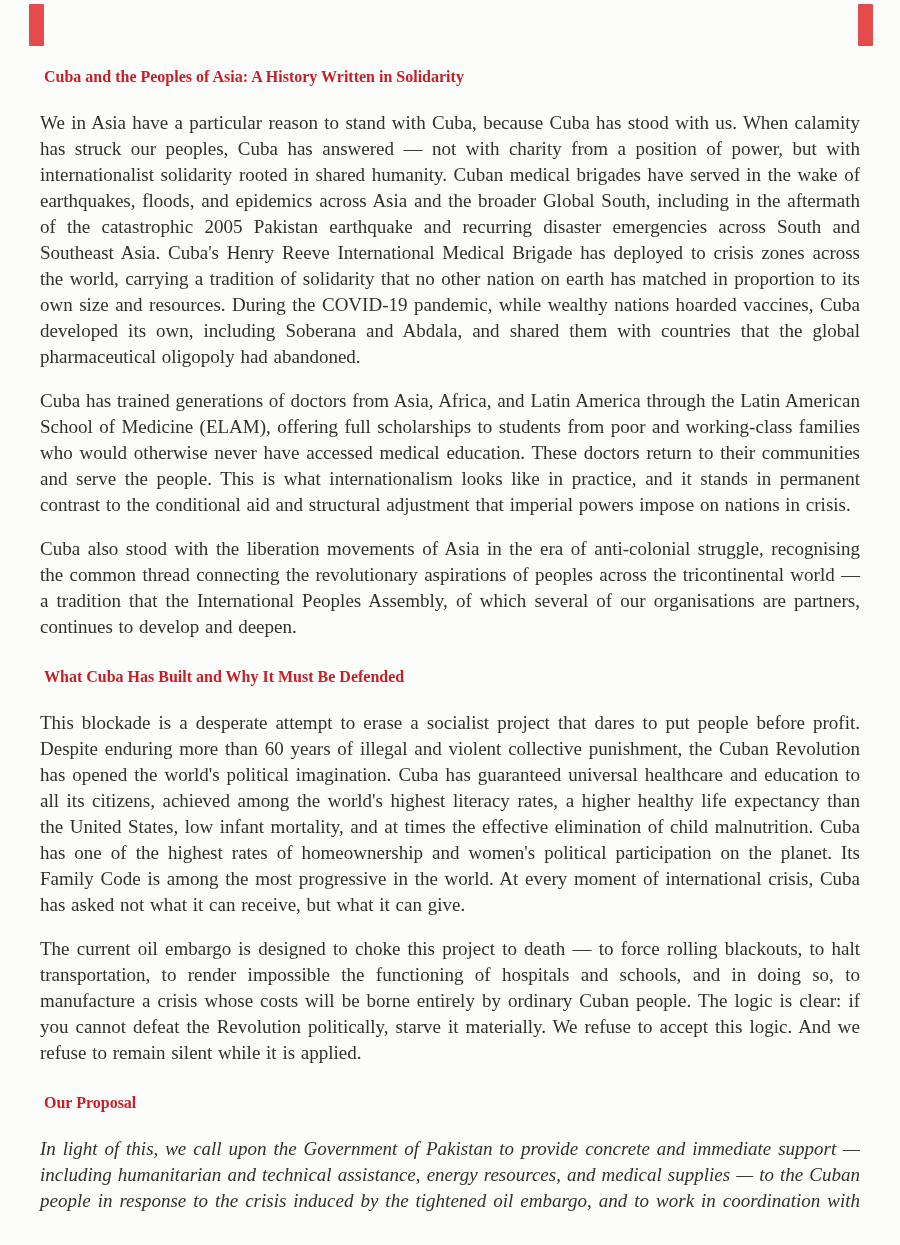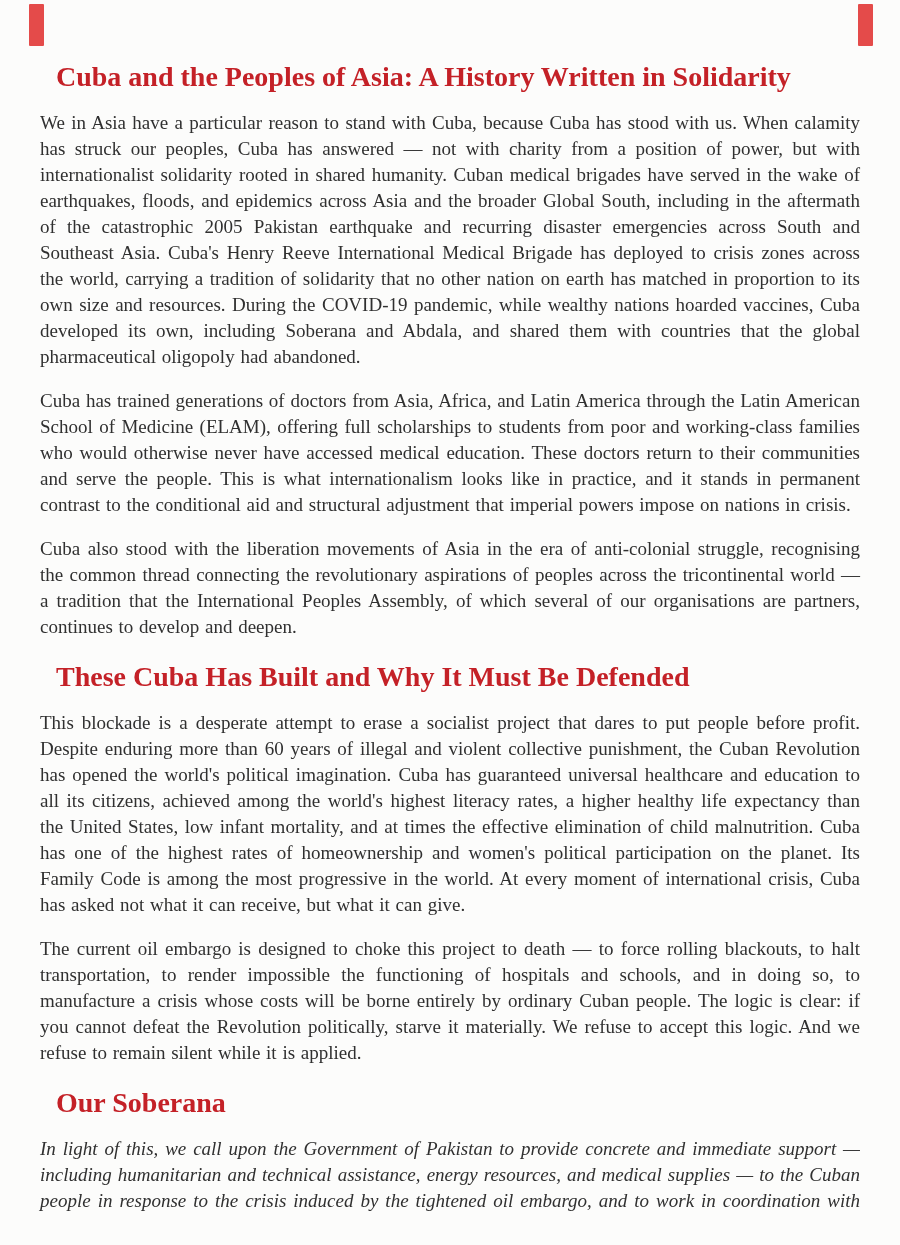--- a/index.html
+++ b/index.html
@@ -29,24 +29,24 @@
     height: 42px;
     background: var(--mark);
     opacity: 0.92;
     border-radius: 1px;
     filter: blur(0.4px);
   }
   .corner-mark.left  { left: 29px; }
   .corner-mark.right { left: 858px; }
   .doc-heading {
     color: var(--heading);
-    font-size: 28px;
+    font-size: 16px;
     line-height: 26px;
     font-weight: bold;
-    margin: 24px 0 20px 16px;
+    margin: 24px 0 20px 4px;
   }
   .doc-heading.first { margin-top: 0; }
   .doc-para {
     font-size: 19px;
     line-height: 26px;
     text-align: justify;
     margin: 11px 0 18px 0;
     word-spacing: 1px;
   }
   .doc-para.continued {
@@ -63,23 +63,23 @@
   <div class="corner-mark right"></div>
 
   <h2 class="doc-heading first">Cuba and the Peoples of Asia: A History Written in Solidarity</h2>
 
   <p class="doc-para">We in Asia have a particular reason to stand with Cuba, because Cuba has stood with us. When calamity has struck our peoples, Cuba has answered — not with charity from a position of power, but with internationalist solidarity rooted in shared humanity. Cuban medical brigades have served in the wake of earthquakes, floods, and epidemics across Asia and the broader Global South, including in the aftermath of the catastrophic 2005 Pakistan earthquake and recurring disaster emergencies across South and Southeast Asia. Cuba's Henry Reeve International Medical Brigade has deployed to crisis zones across the world, carrying a tradition of solidarity that no other nation on earth has matched in proportion to its own size and resources. During the COVID-19 pandemic, while wealthy nations hoarded vaccines, Cuba developed its own, including Soberana and Abdala, and shared them with countries that the global pharmaceutical oligopoly had abandoned.</p>
 
   <p class="doc-para">Cuba has trained generations of doctors from Asia, Africa, and Latin America through the Latin American School of Medicine (ELAM), offering full scholarships to students from poor and working-class families who would otherwise never have accessed medical education. These doctors return to their communities and serve the people. This is what internationalism looks like in practice, and it stands in permanent contrast to the conditional aid and structural adjustment that imperial powers impose on nations in crisis.</p>
 
   <p class="doc-para">Cuba also stood with the liberation movements of Asia in the era of anti-colonial struggle, recognising the common thread connecting the revolutionary aspirations of peoples across the tricontinental world — a tradition that the International Peoples Assembly, of which several of our organisations are partners, continues to develop and deepen.</p>
 
-  <h2 class="doc-heading">These Cuba Has Built and Why It Must Be Defended</h2>
+  <h2 class="doc-heading">What Cuba Has Built and Why It Must Be Defended</h2>
 
   <p class="doc-para">This blockade is a desperate attempt to erase a socialist project that dares to put people before profit. Despite enduring more than 60 years of illegal and violent collective punishment, the Cuban Revolution has opened the world's political imagination. Cuba has guaranteed universal healthcare and education to all its citizens, achieved among the world's highest literacy rates, a higher healthy life expectancy than the United States, low infant mortality, and at times the effective elimination of child malnutrition. Cuba has one of the highest rates of homeownership and women's political participation on the planet. Its Family Code is among the most progressive in the world. At every moment of international crisis, Cuba has asked not what it can receive, but what it can give.</p>
 
   <p class="doc-para">The current oil embargo is designed to choke this project to death — to force rolling blackouts, to halt transportation, to render impossible the functioning of hospitals and schools, and in doing so, to manufacture a crisis whose costs will be borne entirely by ordinary Cuban people. The logic is clear: if you cannot defeat the Revolution politically, starve it materially. We refuse to accept this logic. And we refuse to remain silent while it is applied.</p>
 
-  <h2 class="doc-heading">Our Soberana</h2>
+  <h2 class="doc-heading">Our Proposal</h2>
 
   <p class="doc-para continued">In light of this, we call upon the Government of Pakistan to provide concrete and immediate support — including humanitarian and technical assistance, energy resources, and medical supplies — to the Cuban people in response to the crisis induced by the tightened oil embargo, and to work in coordination with</p>
 
 </div>
 
 </body></html>

